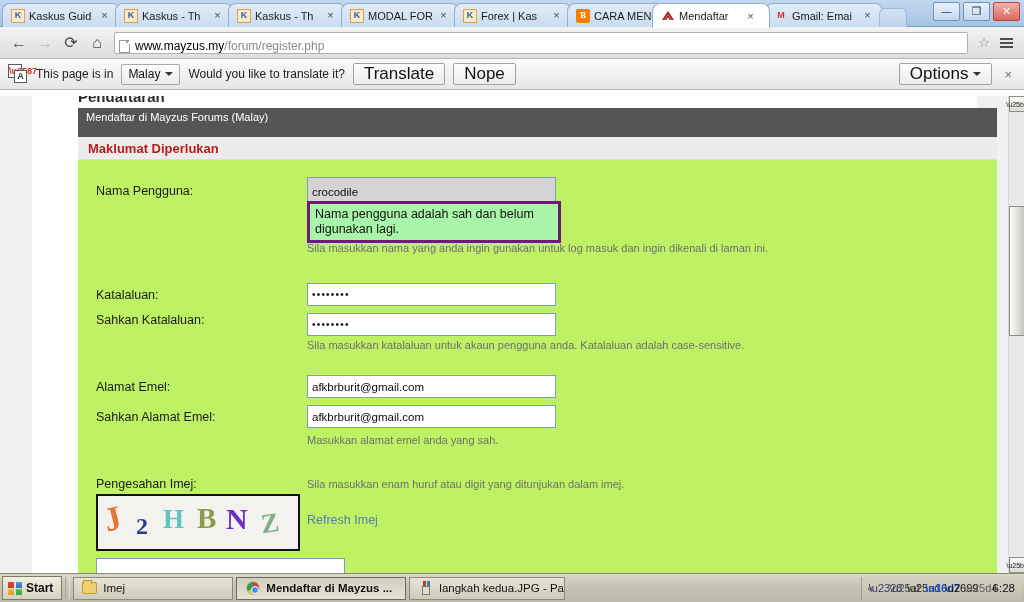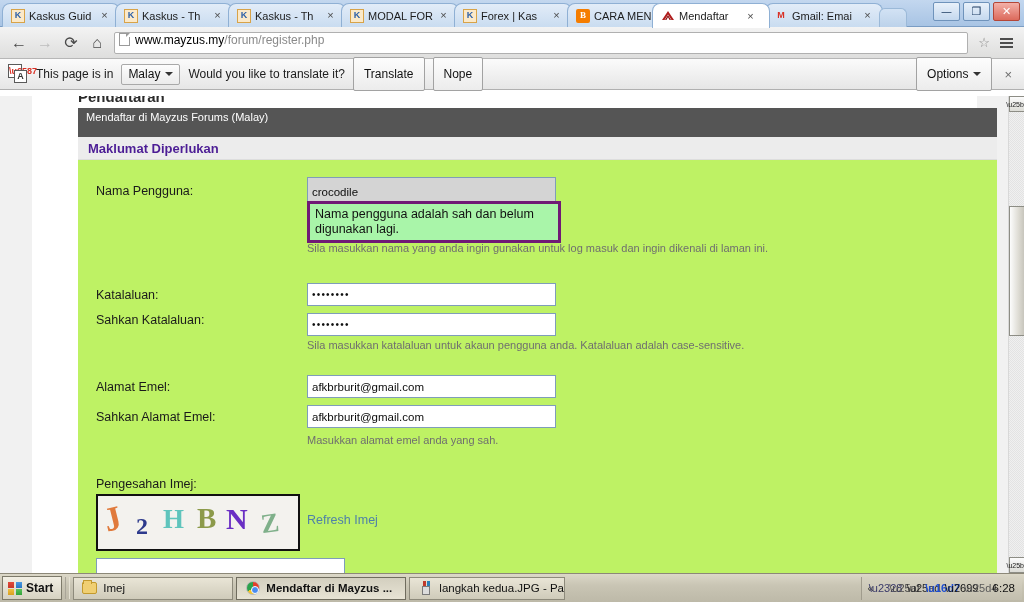--- a/index.html
+++ b/index.html
@@ -84,21 +84,21 @@
     display: flex; align-items: center; padding: 0 6px;
   }
   .navbtn {
     width: 26px; height: 26px; display: flex; align-items: center;
     justify-content: center; font-size: 16px; color: #4a4a4a;
   }
   .navbtn.dim { color: #bdbdbd; }
   .omnibox {
     flex: 1 1 auto; height: 22px; margin: 0 6px 0 4px;
     background: #fff; border: 1px solid #b0b0b0; border-radius: 2px;
-    display: flex; align-items: flex-start; padding: 0 4px;
+    display: flex; align-items: flex-end; padding: 0 4px;
     font-size: 12px; color: #000;
   }
   .pageicon {
     width: 11px; height: 13px; background: #fff; border: 1px solid #9a9a9a;
     margin-right: 5px; position: relative; flex: 0 0 11px;
   }
   .pageicon:after {
     content:""; position: absolute; right: -1px; top: -1px;
     border-width: 0 0 4px 4px; border-style: solid;
     border-color: transparent transparent #fff #9a9a9a;
@@ -138,24 +138,24 @@
   }
   .langsel {
     display: inline-flex; align-items: center; gap: 5px;
     height: 21px; padding: 0 6px;
     border: 1px solid #a9a9a9; border-radius: 2px;
     background: linear-gradient(#fdfdfd, #ebebeb);
     font-size: 12px; color: #111;
   }
   .caret { width: 0; height: 0; border: 4px solid transparent; border-top-color: #333; margin-top: 3px; }
   .ibtn {
-    height: 34px; padding: 0 10px;
+    height: 22px; padding: 0 10px;
     border: 1px solid #a2a2a2; border-radius: 2px;
     background: linear-gradient(#fdfdfd, #ececec);
-    font-size: 12px; color: #111; display: flex; align-items: center;
+    font-size: 17px; color: #111; display: flex; align-items: center;
   }
   .infobar .spacer { flex: 1 1 auto; }
   .ibclose { font-size: 13px; color: #6d6d6d; padding: 0 4px; }
 
   
   .viewport {
     position: absolute; left: 0; top: 96px; width: 1024px; height: 477px;
     background: #ffffff; overflow: hidden;
   }
   .page-bg {
@@ -171,21 +171,21 @@
     font-size: 15px; font-weight: bold; color: #2b2b2b;
   }
   .formbox {
     position: absolute; left: 46px; top: 12px; width: 919px;
   }
   .fb-head {
     height: 29px; background: #555555; color: #ffffff;
     font-size: 11px; padding: 3px 0 0 8px;
   }
   .fb-sub {
-    height: 23px; background: #ececec; color: #4c1d95;
+    height: 23px; background: #ececec; color: #b91c1c;
     font-size: 13px; font-weight: bold; padding: 4px 0 0 10px;
     border-bottom: 1px solid #dddddd;
   }
   .fb-body { background: #bef264; position: relative; height: 430px; }
 
   .row { position: absolute; }
   .lbl { font-size: 12.5px; color: #1a1a1a; }
   .hint { font-size: 11px; color: #6f6f6f; }
 
   .tfield {
@@ -446,20 +446,21 @@
             <div class="row hint" style="left:229px; top:179px;">Sila masukkan katalaluan untuk akaun pengguna anda. Katalaluan adalah case-sensitive.</div>
 
             <div class="row lbl" style="left:18px; top:220px;">Alamat Emel:</div>
             <input class="row tfield" style="left: 229px; top: 215px; width: 249px; height: 23px;" value="afkbrburit@gmail.com">
 
             <div class="row lbl" style="left:18px; top:250px;">Sahkan Alamat Emel:</div>
             <input class="row tfield" style="left: 229px; top: 245px; width: 249px; height: 23px;" value="afkbrburit@gmail.com">
             <div class="row hint" style="left:229px; top:274px;">Masukkan alamat emel anda yang sah.</div>
 
             <div class="row lbl" style="left:18px; top:317px;">Pengesahan Imej:</div>
+            <div class="row hint" style="left:229px; top:318px;">Sila masukkan enam huruf atau digit yang ditunjukan dalam imej.</div>
 
             <div class="row captcha" style="left:18px; top:334px; width:204px; height:57px;">
               <span style="left: 6px; top: 4px; font-size: 34px; transform: rotate(-14deg); color: rgb(224, 122, 60);">J</span>
               <span style="left: 38px; top: 17px; font-size: 24px; color: rgb(45, 58, 140);">2</span>
               <span style="left: 65px; top: 8px; font-size: 27px; color: rgb(95, 196, 188);">H</span>
               <span style="left: 99px; top: 6px; font-size: 29px; color: rgb(140, 154, 74);">B</span>
               <span style="left: 128px; top: 6px; font-size: 30px; color: rgb(106, 47, 196);">N</span>
               <span style="left: 163px; top: 12px; font-size: 27px; transform: rotate(-8deg); color: rgb(127, 176, 138);">Z</span>
             </div>
 

